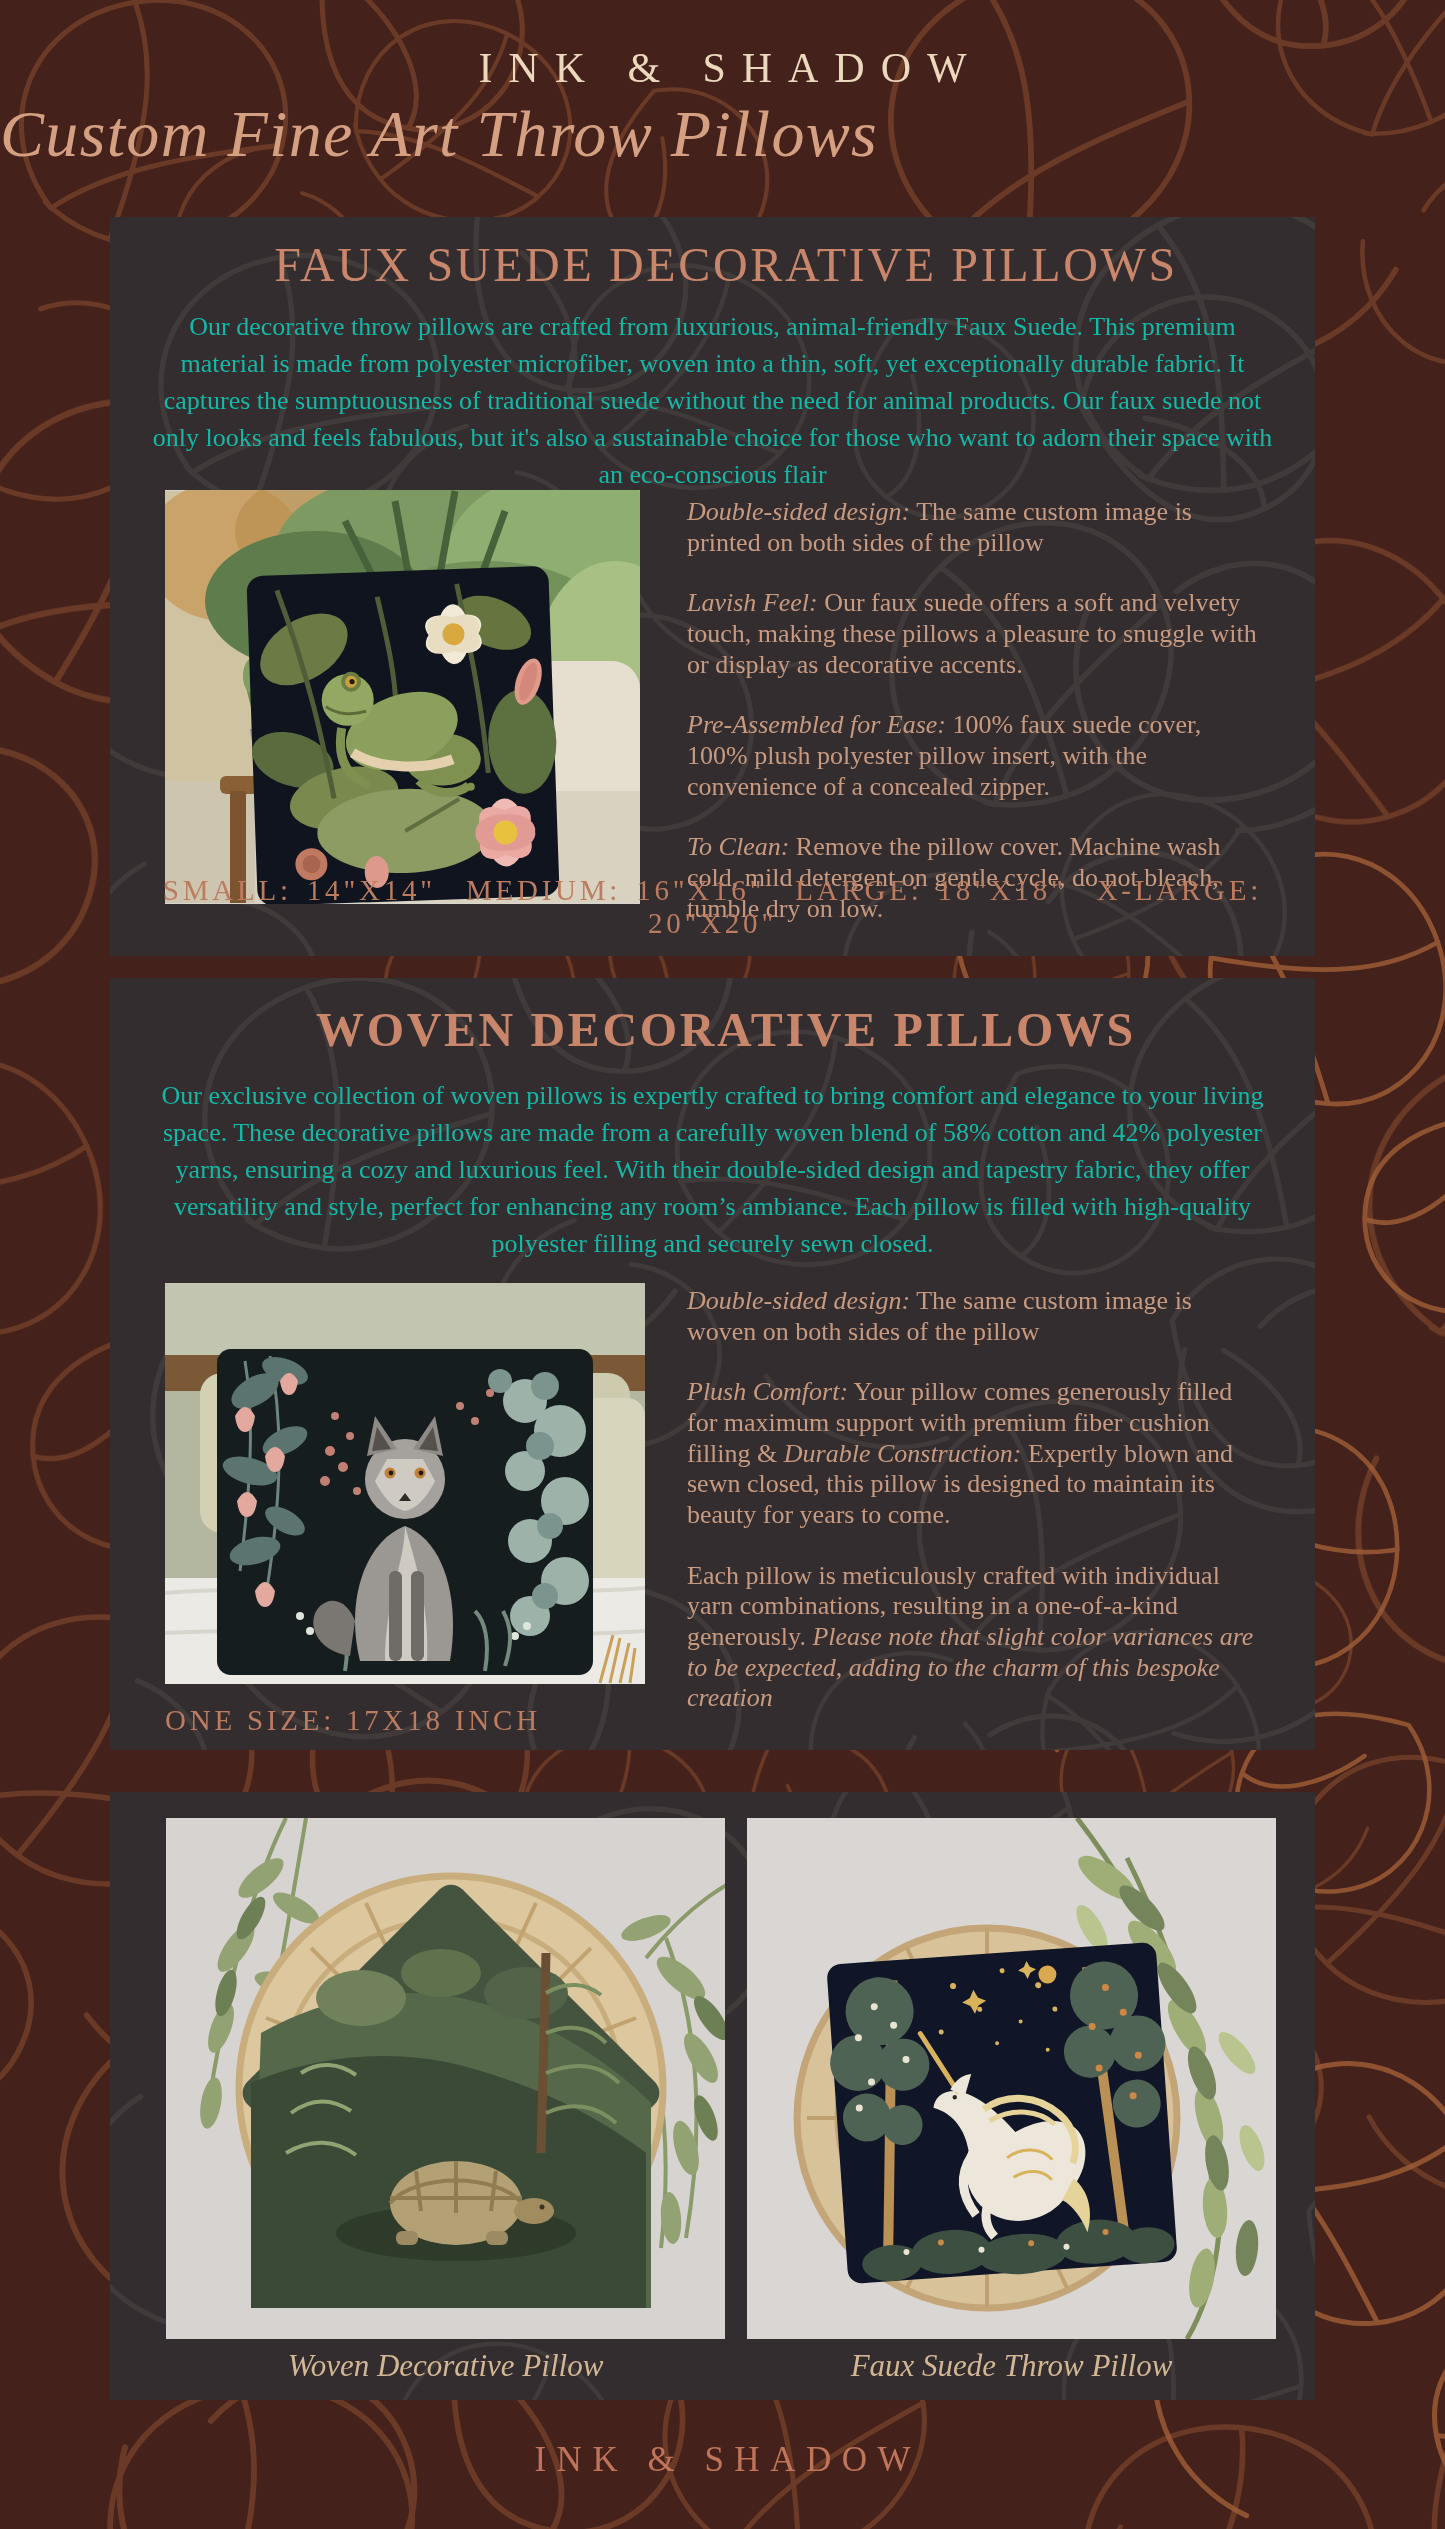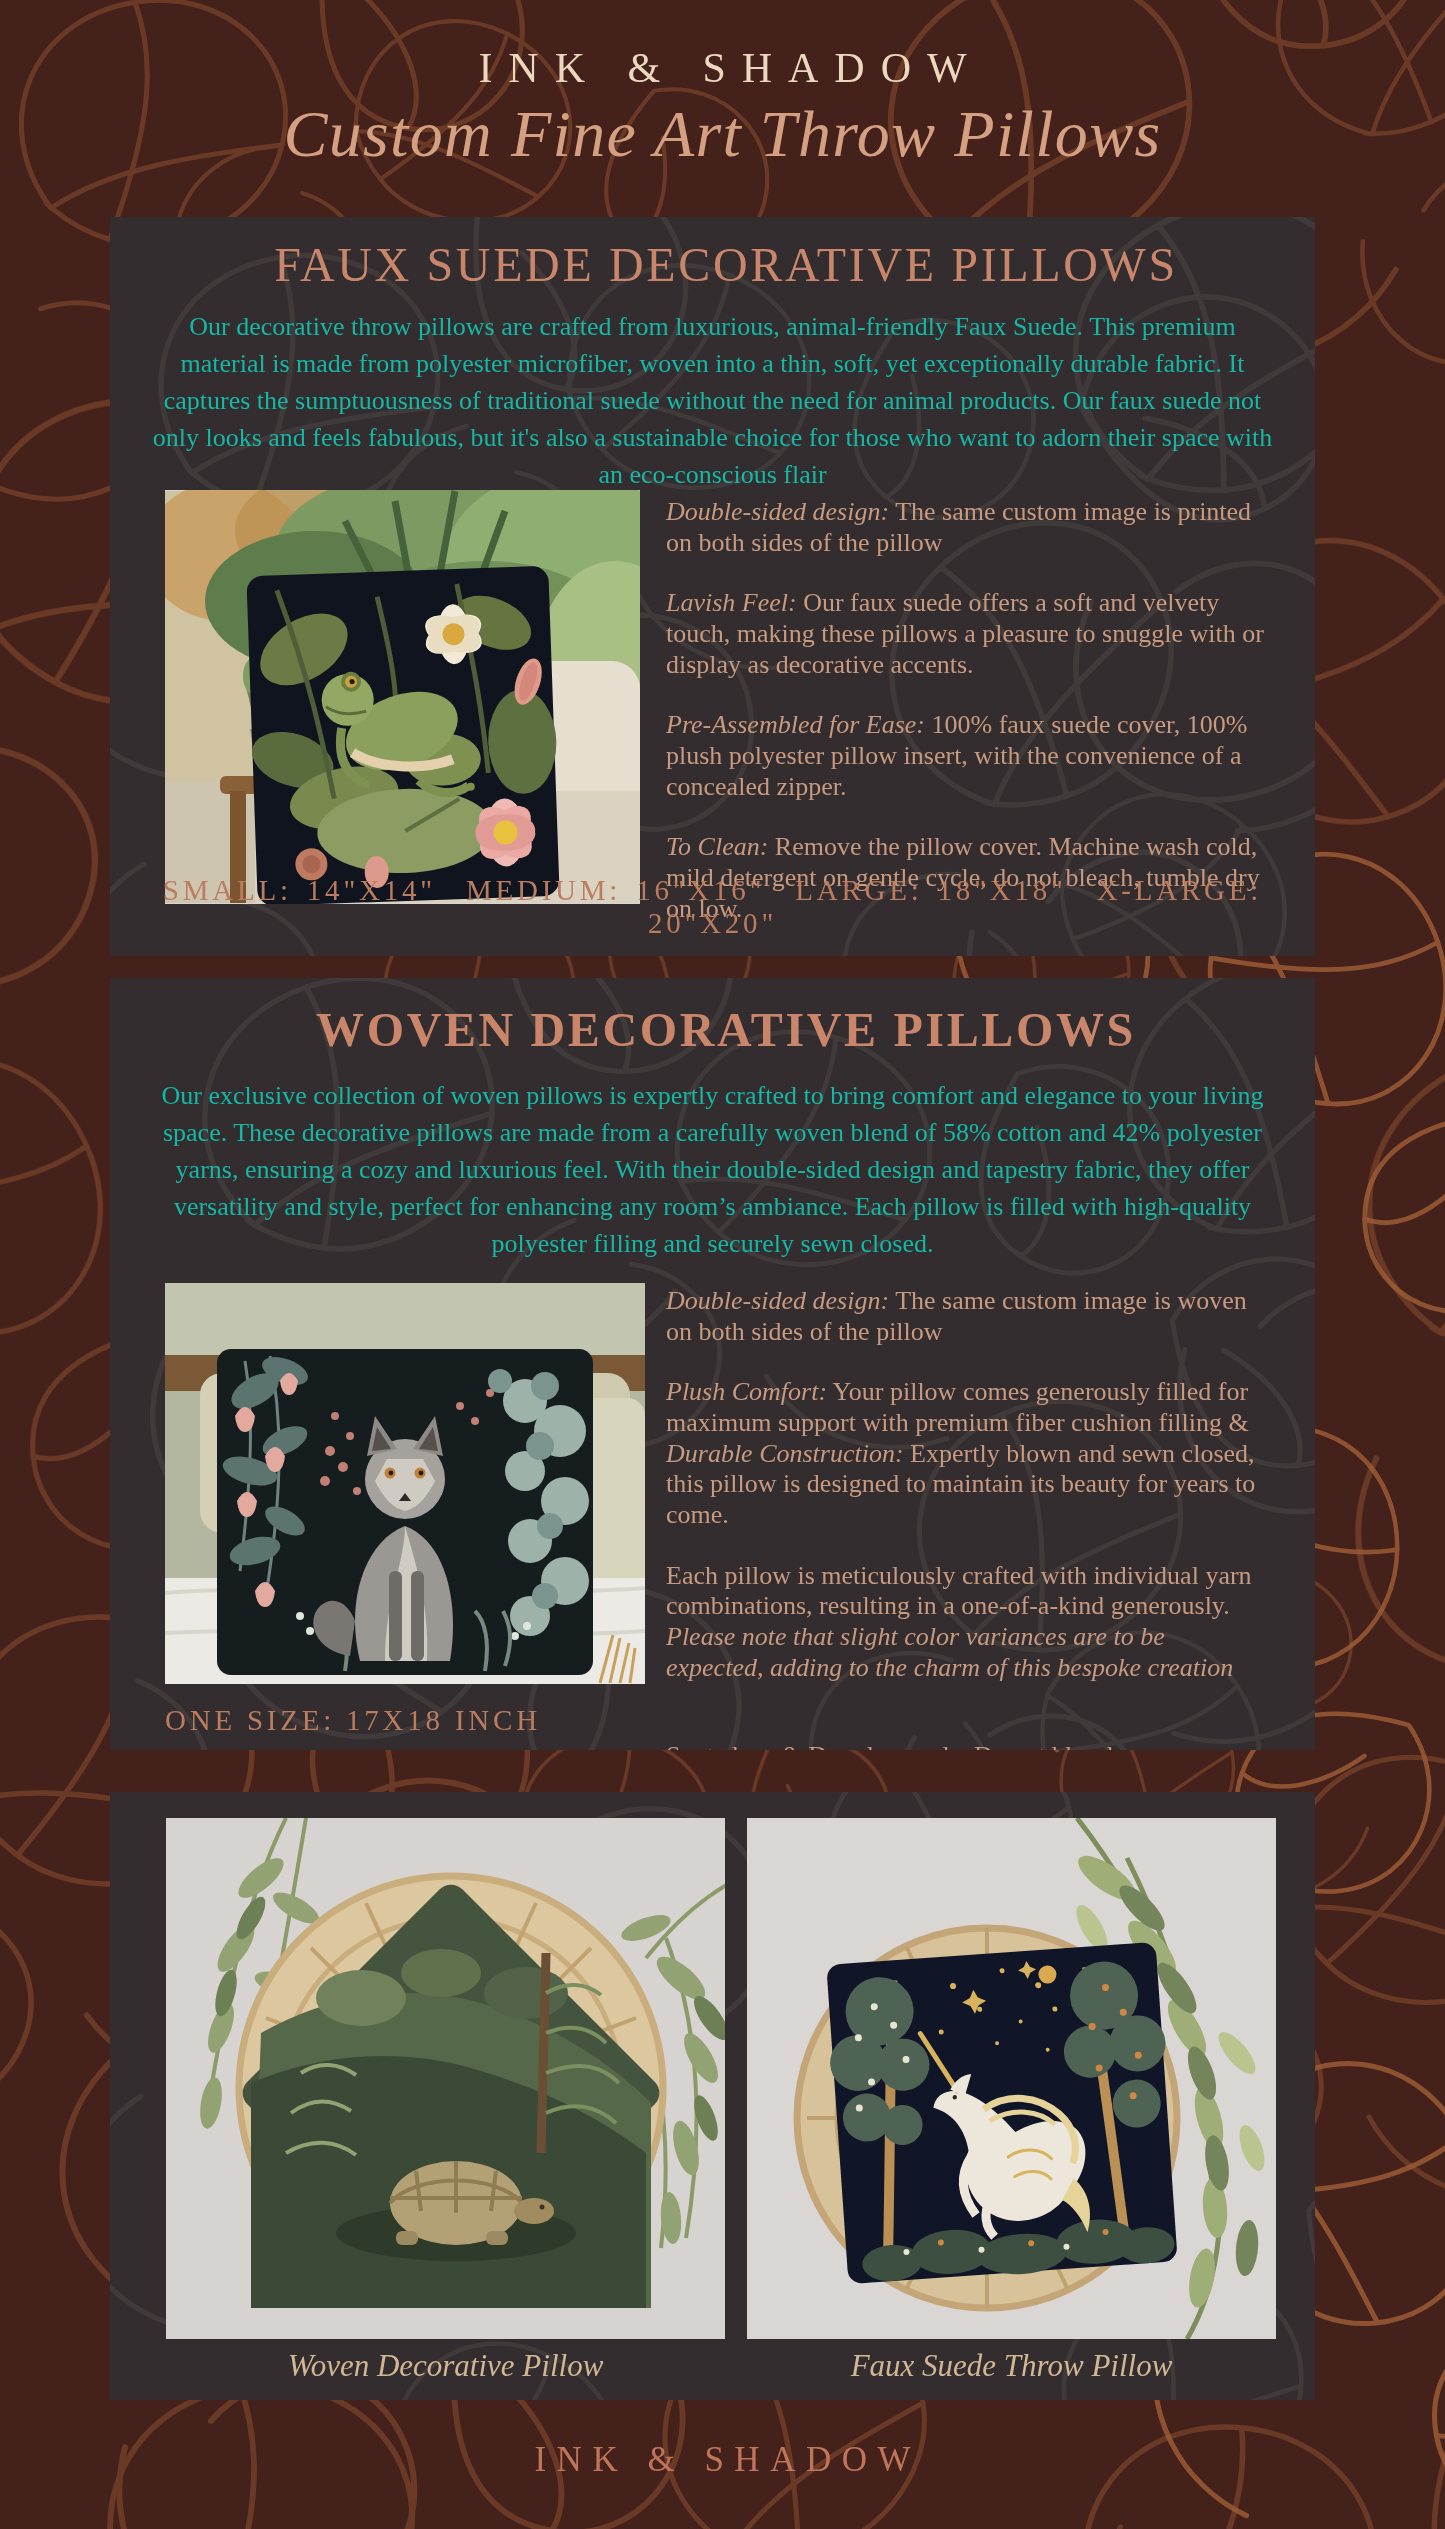--- a/index.html
+++ b/index.html
@@ -12,21 +12,21 @@
   svg.bg { position:absolute; inset:0; z-index:0; }
 
   
   .brand-top {
     position:absolute; left:0; top:44; width:100%;
     top:44px; text-align:center;
     font-size:42px; letter-spacing:.38em; text-indent:.38em;
     color:#ecd9bd; z-index:3;
   }
   .tagline {
-    position:absolute; left:0; top:96px; width:100%; text-align:center;
+    position:absolute; left:0; top:96px; width:100%; 
     font-size:66px; font-style:italic; letter-spacing:.02em;
     color:#d4a081; z-index:3;
   }
 
   
   .panel {
     position:absolute; left:110px; width:1205px;
     background:#332d2f; z-index:2; overflow:hidden;
   }
   .panel svg.ppat { position:absolute; inset:0; }
@@ -59,21 +59,21 @@
   #photo3 { left:56px;  top:26px;  width:559px; height:521px; }
   #photo4 { left:637px; top:26px;  width:529px; height:521px; }
   .photo svg { display:block; width:100%; height:100%; }
 
   .features {
     position:absolute; left:556px; width:600px;
     font-size:26px; line-height:1.18; color:#c89a80;
   }
   #panel1 .features { top:280px; }
   #panel2 .features { top:308px; }
-  .features p { margin-bottom:30px; }
+  .features p { margin-bottom:30px;margin-left:21px; }
   #panel2 .features p:last-child { margin-top:58px; }
   .features em { font-style:italic; }
 
   .sizes-line {
     position:absolute; left:0; width:100%; bottom:16px; text-align:center;
     font-size:29px; letter-spacing:.13em; color:#bc7c60;
     white-space:pre-wrap; word-spacing:4px;
   }
   .one-size {
     position:absolute; left:55px; width:480px; top:726px; 

